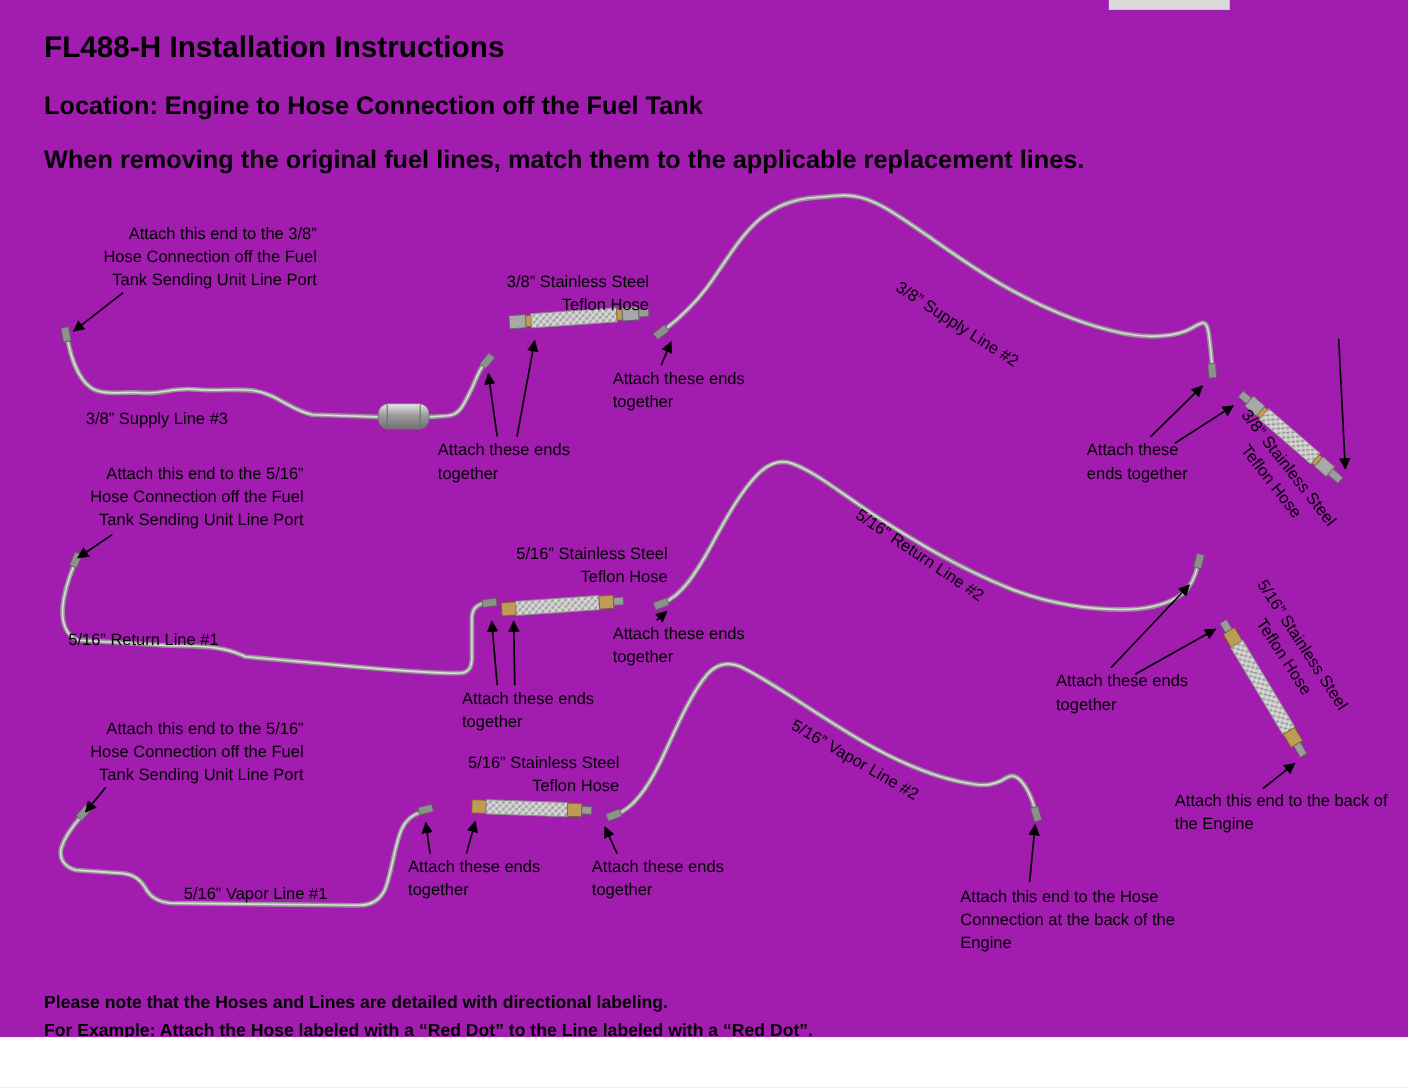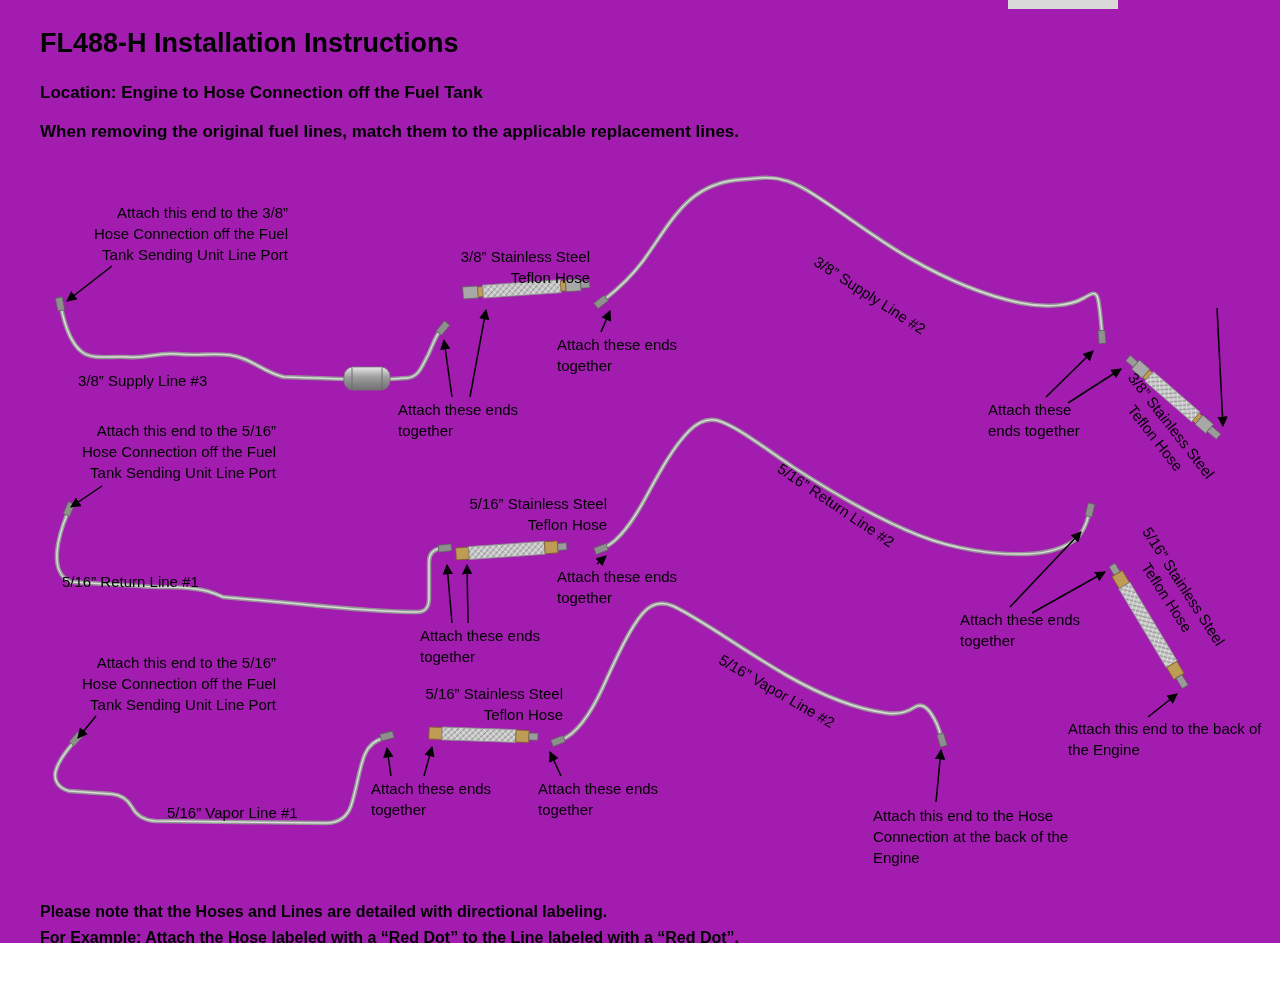--- a/index.html
+++ b/index.html
@@ -1,23 +1,23 @@
 <!DOCTYPE html>
 <html style="--line: #949494; --lineHi: #dcdcdc; --brass: #bf9c55; --text: #000000; --cornerBox: #d9d9d9;"><head>
 <meta charset="utf-8">
 <style>
   * { margin:0; padding:0; box-sizing:border-box; }
   html,body { background:#ffffff; }
   body { font-family:"Liberation Sans", sans-serif; color:var(--text,#000); }
   .page { position:relative; width:1280px; height:943px; background:#a21caf; overflow:hidden; }
   .corner-box { position:absolute; left:1008px; top:0; width:110px; height:9px; background:var(--cornerBox,#d9d9d9); }
   .title { position:absolute; left:40px; top:28px; font-size:27px; font-weight:bold; letter-spacing:0; }
-  .subtitle { position:absolute; left:40px; font-size:17px; font-weight:bold; }
+  .subtitle { position:absolute; left:40px; font-size:23px; font-weight:bold; }
   .subtitle.loc { top:83px; }
-  .subtitle.instr { top:122px; }
+  .subtitle.instr { top:132px; }
   .note { position:absolute; left:40px; font-size:16px; font-weight:bold; }
   .note.n1 { top:903px; }
   .note.n2 { top:929px; }
   .lbl { position:absolute; font-size:15px; line-height:21px; white-space:pre-line; color:#000; }
   .lbl.center { text-align:right; }
   .rot { white-space:nowrap; }
   .rot2 { white-space:pre-line; text-align:center; line-height:20px; }
   svg.diagram-svg { position:absolute; left:0; top:0; }
   .tube { fill:none; stroke:var(--line,#949494); stroke-width:4.4; stroke-linecap:round; stroke-linejoin:round; }
   .tube-hi { fill:none; stroke:var(--lineHi,#dcdcdc); stroke-width:1.5; stroke-linecap:round; stroke-linejoin:round; }

